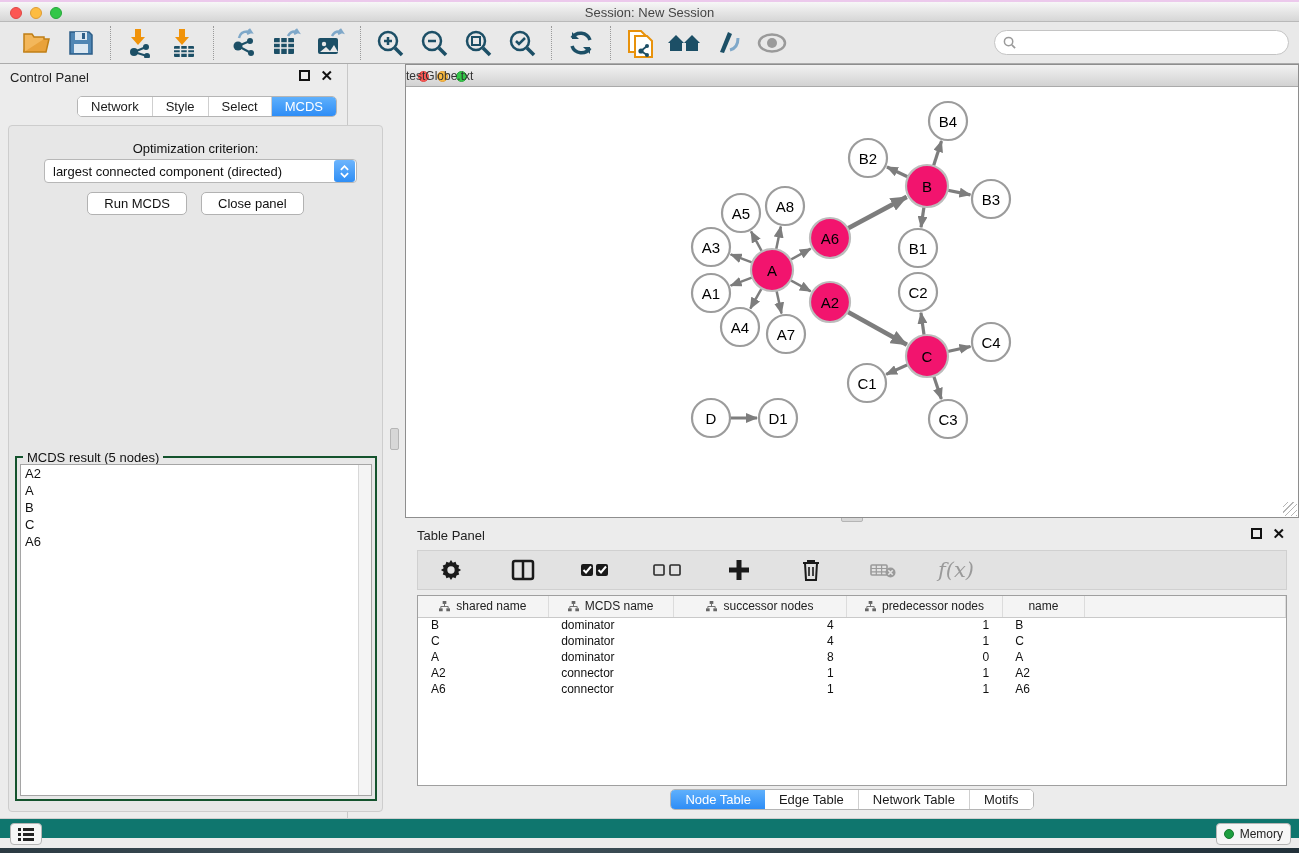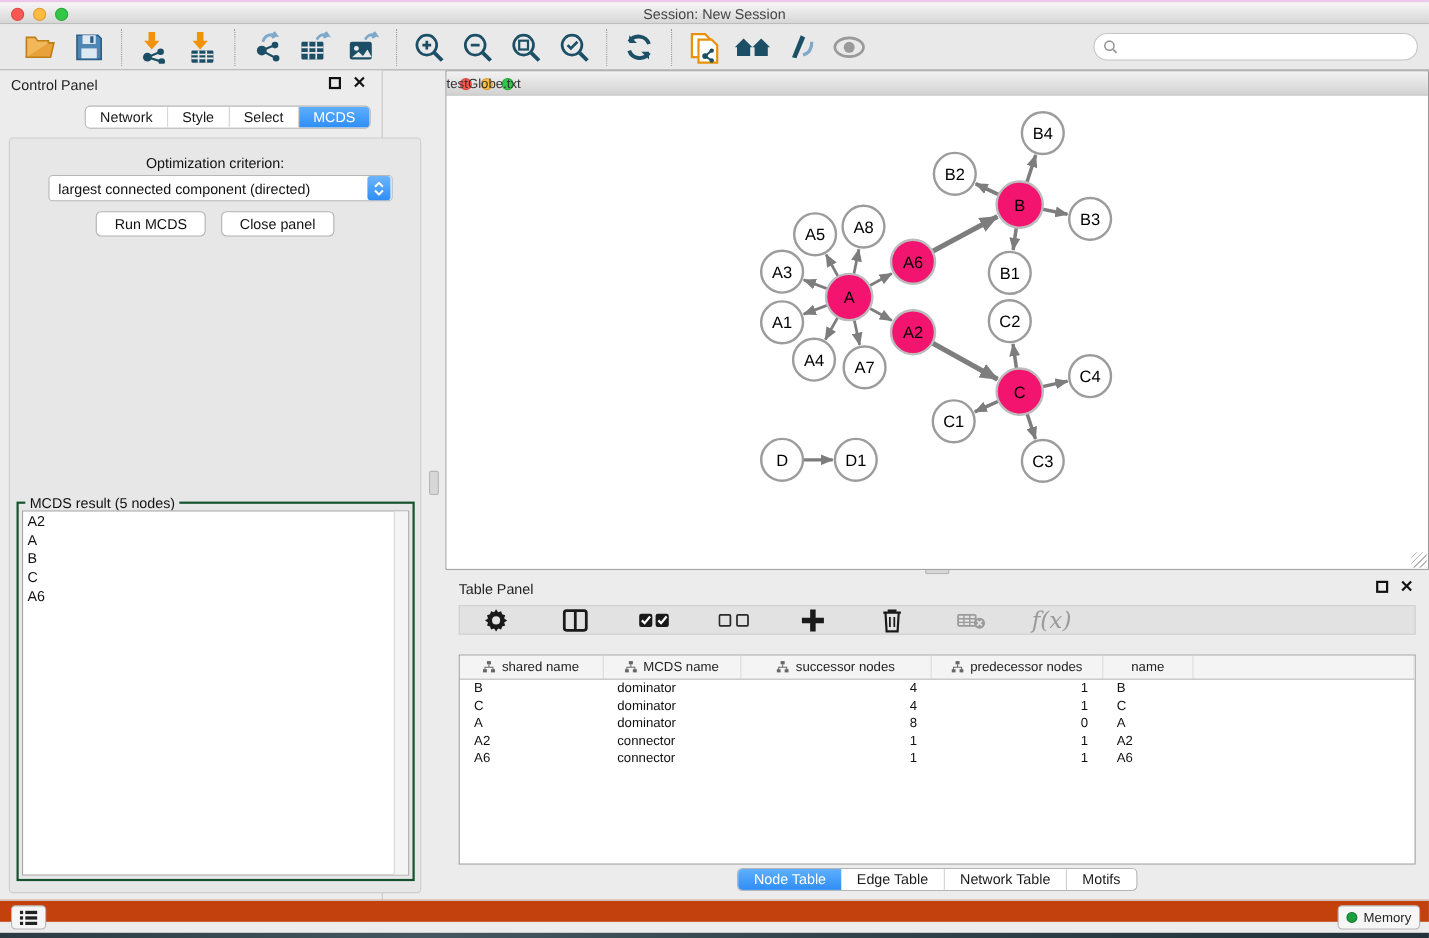--- a/index.html
+++ b/index.html
@@ -88,39 +88,39 @@
   .net-titlebar .light { width:11px; height:11px; }
   .net-title { position:absolute; left:0; right:0; top:4px; text-align:left;
     font-size:12px; color:#333; }
   .net-canvas { position:absolute; left:0; top:22px; width:892px; height:430px; background:#fff; }
   .resize-grip { position:absolute; right:1px; bottom:1px; width:14px; height:14px;
     background:repeating-linear-gradient(135deg, transparent 0 3px, #b5b5b5 3px 4px); }
 
   
   .table-panel { position:absolute; left:405px; top:522px; width:894px; height:296px;
     background:#ececec; }
-  .tp-toolbar { position:absolute; left:12px; top:28px; width:870px; height:27px;
+  .tp-toolbar { position:absolute; left:12px; top:28px; width:870px; height:40px;
     background:#e2e2e2; border:1px solid #d0d0d0;
     display:flex; align-items:center; gap:38px; padding-left:16px; }
   .fx { font-size:21px; color:#9a9a9a; font-family:"DejaVu Serif", serif; font-style:italic; }
   .tablewrap { position:absolute; left:12px; top:73px; width:870px; height:191px;
     background:#fff; border:1px solid #9f9f9f; overflow:hidden; }
   table.datatable { border-collapse:collapse; font-size:12px; width:100%; }
   table.datatable th { background:#f4f4f4; border-bottom:1px solid #c9c9c9;
     border-right:1px solid #dcdcdc; font-weight:normal; color:#222; height:21px;
     font-size:12px; text-align:center; }
   table.datatable th .hwrap { display:flex; align-items:center; justify-content:center; gap:6px; }
   table.datatable td { padding:0 13px; height:16px; color:#111; white-space:nowrap; }
 
   .bottom-tabs { position:absolute; left:0; right:0; top:267px; display:flex; justify-content:center; }
   .bottom-tabs .segtab { padding:3px 14px; }
 
   
   .statusbar { position:absolute; left:0; top:818px; width:1299px; height:20px;
-    background:#c2410c; border-top:1px solid #cfcfcf; }
+    background:#0f766e; border-top:1px solid #cfcfcf; }
   .sb-btn { position:absolute; top:4px; height:22px; background:#f6f6f6;
     border:1px solid #b5b5b5; border-radius:4px; display:flex; align-items:center;
     gap:6px; padding:0 7px; font-size:12px; color:#222; }
   .memdot { width:10px; height:10px; border-radius:50%; background:#1d9e3f; border:1px solid #157a30; }
   .desktop-strip { position:absolute; left:0; top:848px; width:1299px; height:5px;
     background:linear-gradient(90deg,#2b3a42,#44565f 30%,#31424a 60%,#22313a); }
 </style>
 </head>
 <body>
 

